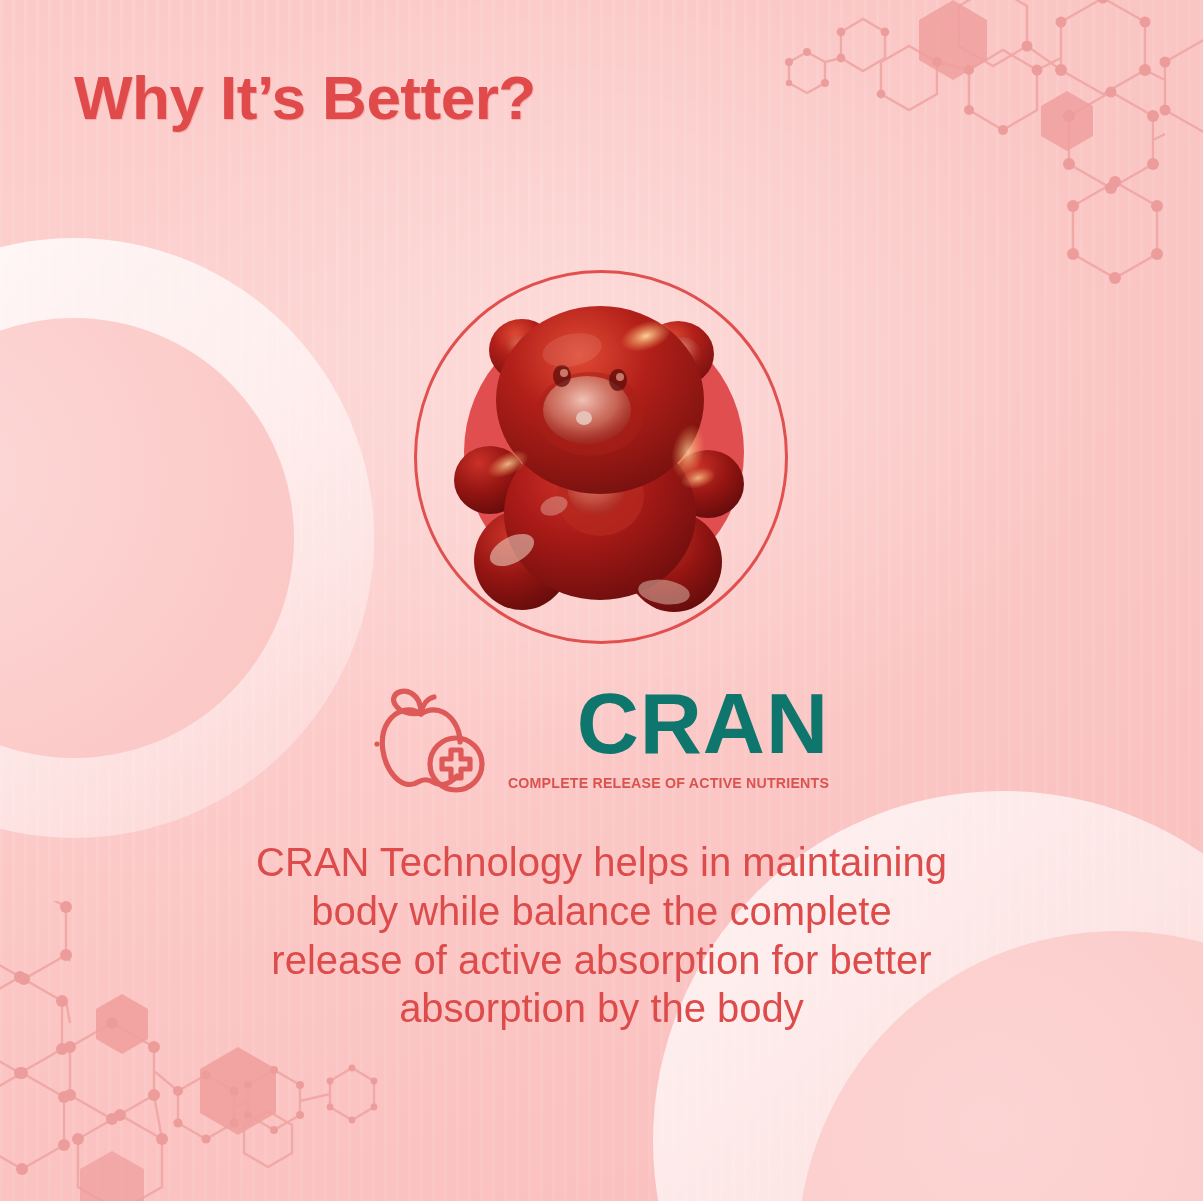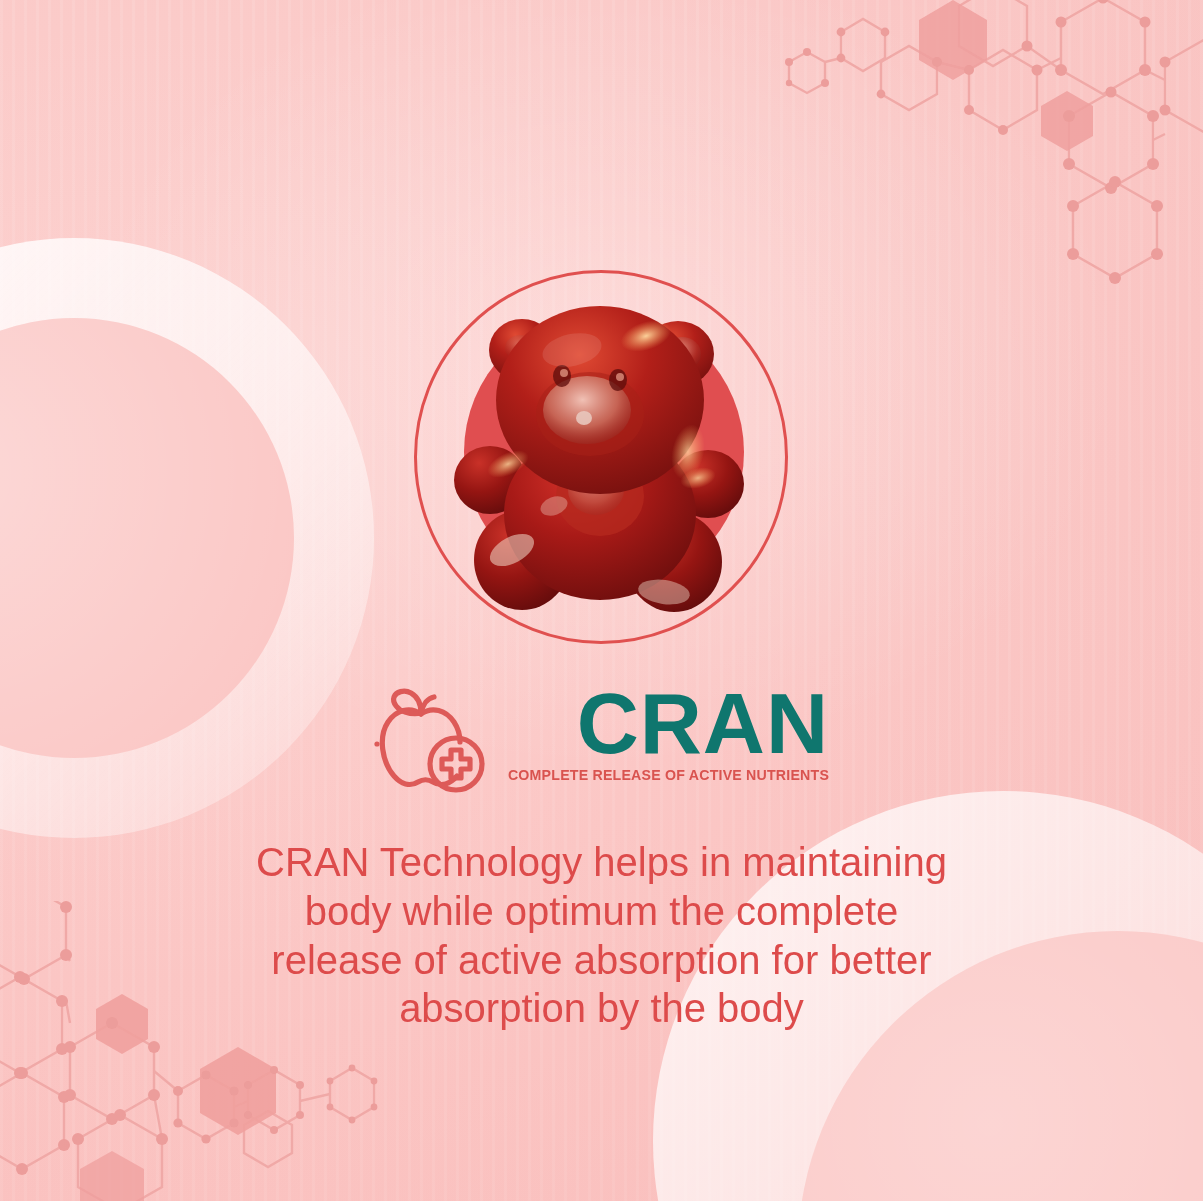--- a/index.html
+++ b/index.html
@@ -202,21 +202,21 @@
     align-items: flex-end;
   }
   .logo-title {
     font-size: 86px;
     line-height: 0.92;
     font-weight: 700;
     color: #0f766e;
     letter-spacing: 1px;
   }
   .logo-tagline {
-    margin-top: 4px;
+    margin-top: 12px;
     font-size: 14.2px;
     font-weight: 700;
     letter-spacing: 0.2px;
     color: #d9534f;
     white-space: nowrap;
   }
 
   .body-copy {
     position: absolute;
     left: 50%;
@@ -372,20 +372,21 @@
         <circle cx="352" cy="167" r="3.4"></circle>
       <circle cx="374" cy="180" r="3.4"></circle>
         <circle cx="374" cy="206" r="3.4"></circle>
       <circle cx="352" cy="219" r="3.4"></circle>
         <circle cx="330" cy="206" r="3.4"></circle>
     </g>
   </svg>
 
   <div class="content">
 
+    <div class="headline">Why It’s Better?</div>
 
     <div class="hero">
       <div class="hero-ring"></div>
       <div class="hero-disc"></div>
 
       <svg class="bear" viewBox="0 0 300 330">
         <defs>
           <radialGradient id="gBody" cx="38%" cy="28%" r="78%">
             <stop offset="0%" stop-color="#d4322a"></stop>
             <stop offset="45%" stop-color="#a81a17"></stop>
@@ -469,19 +470,19 @@
       </svg>
 
       <div class="logo-words">
         <div class="logo-title">CRAN</div>
         <div class="logo-tagline">COMPLETE RELEASE OF ACTIVE NUTRIENTS</div>
       </div>
     </div>
 
     <div class="body-copy">
       <span class="ln">CRAN Technology helps in maintaining</span>
-      <span class="ln">body while optimum the complete</span>
+      <span class="ln">body while balance the complete</span>
       <span class="ln">release of active absorption for better</span>
       <span class="ln">absorption by the body</span>
     </div>
 
   </div>
 </div>
 
 </body></html>

